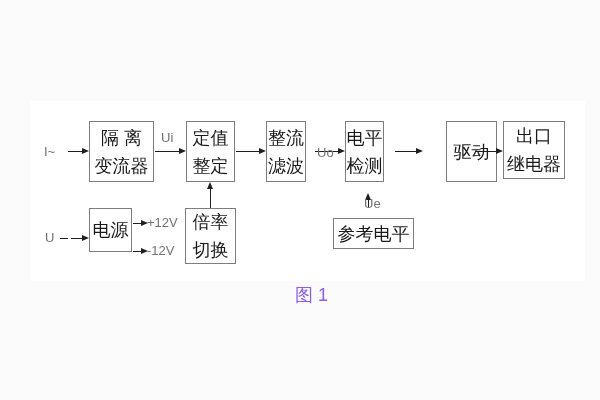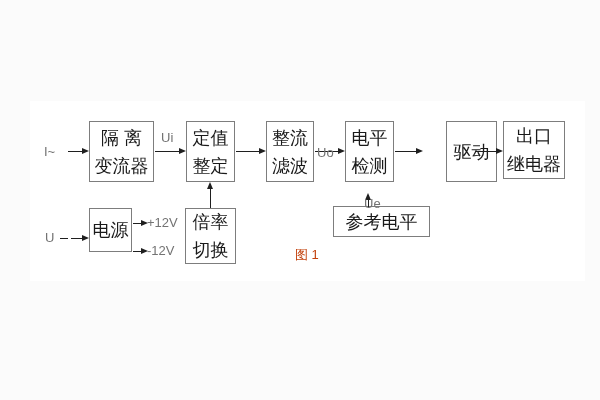--- a/index.html
+++ b/index.html
@@ -28,43 +28,43 @@
   .hline{position:absolute;height:0;border-top:1px solid #1f1f1f;}
   .varrow{position:absolute;width:0;border-left:1px solid #1f1f1f;}
   .ah-r{
     position:absolute;right:-7px;top:-4px;width:0;height:0;
     border-left:7px solid #1f1f1f;border-top:3.5px solid transparent;border-bottom:3.5px solid transparent;
   }
   .ah-u{
     position:absolute;top:-7px;left:-4px;width:0;height:0;
     border-bottom:7px solid #1f1f1f;border-left:3.5px solid transparent;border-right:3.5px solid transparent;
   }
-  .caption{position:absolute;font-size:13px;color:#c2410c;white-space:nowrap;}
+  .caption{position:absolute;font-size:18px;color:#8b5cf6;white-space:nowrap;margin-top:37px;}
 </style>
 </head>
 <body>
 
 <div class="panel"></div>
 
 <div class="box" style="left:89px;top:121px;width:65px;height:61px">
   <span>隔 离</span>
   <span>变流器</span>
 </div>
 
 <div class="box" style="left:186px;top:121px;width:49px;height:61px">
   <span>定值</span>
   <span>整定</span>
 </div>
 
-<div class="box" style="left:266px;top:121px;width:48px;height:61px">
+<div class="box" style="left:266px;top:121px;width:40px;height:61px">
   <span>整流</span>
   <span>滤波</span>
 </div>
 
-<div class="box" style="left:345px;top:121px;width:49px;height:61px">
+<div class="box" style="left:345px;top:121px;width:39px;height:61px">
   <span>电平</span>
   <span>检测</span>
 </div>
 
 <div class="box" style="left:446px;top:121px;width:51px;height:61px">
   <span>驱动</span>
 </div>
 
 <div class="box" style="left:503px;top:121px;width:62px;height:58px">
   <span>出口</span>
@@ -73,21 +73,21 @@
 
 <div class="box" style="left:89px;top:208px;width:43px;height:44px">
   <span>电源</span>
 </div>
 
 <div class="box" style="left:185px;top:208px;width:51px;height:56px">
   <span>倍率</span>
   <span>切换</span>
 </div>
 
-<div class="box" style="left:333px;top:206px;width:97px;height:31px;gap:0">
+<div class="box" style="left:333px;top:218px;width:81px;height:31px;gap:0">
   <span>参考电平</span>
 </div>
 
 <div class="harrow" style="left:68px;top:151px;width:14px">
   <i class="ah-r"></i>
 </div>
 <div class="harrow" style="left:155px;top:151px;width:24px">
   <i class="ah-r"></i>
 </div>
 <div class="harrow" style="left:236px;top:151px;width:23px">

